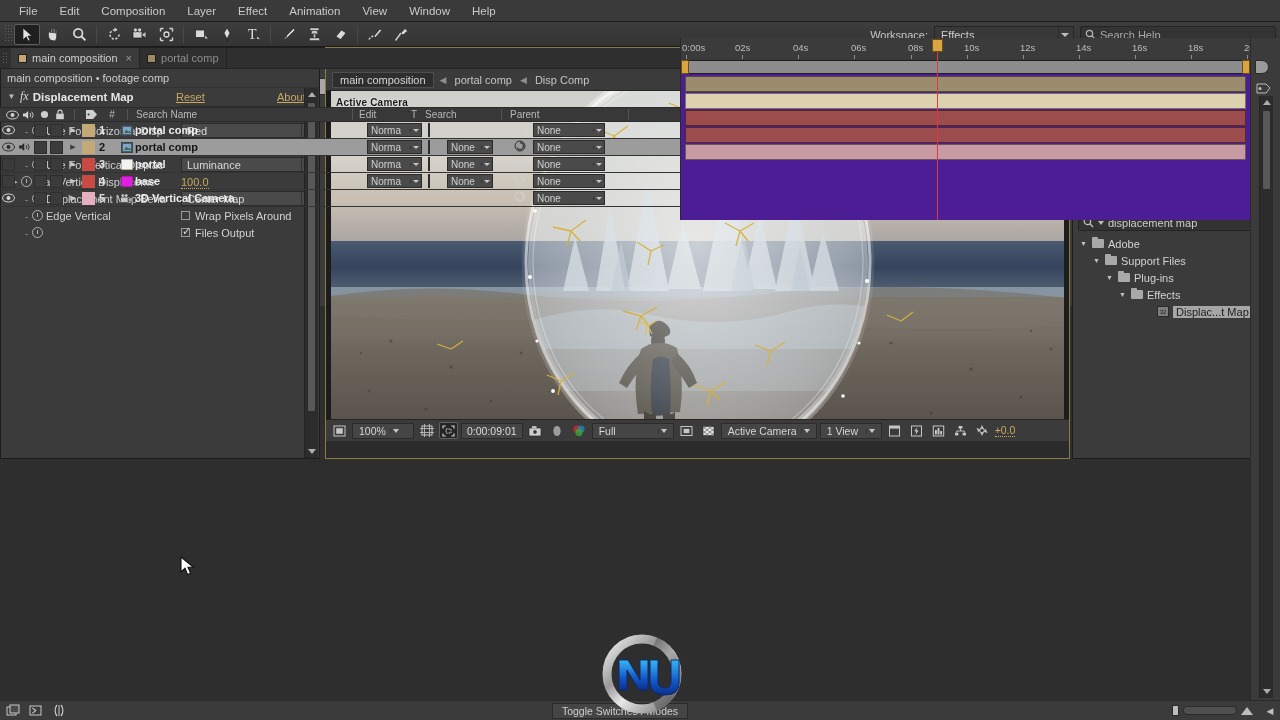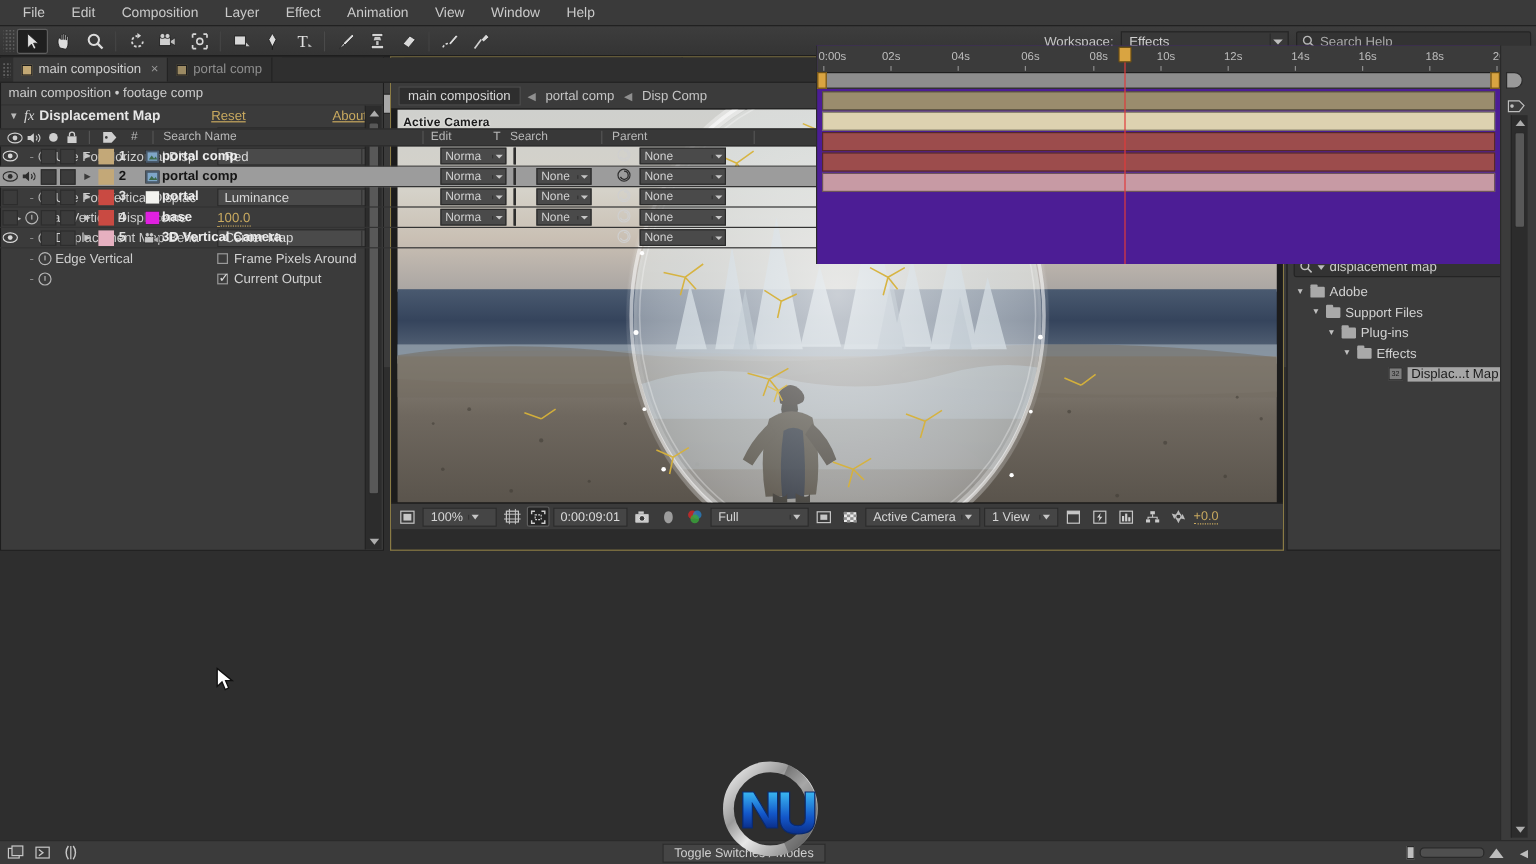--- a/index.html
+++ b/index.html
@@ -411,30 +411,30 @@
             </span>
           </span>
       </div>
 
       <div class="ec-row" style="padding-left:20px">
         <span class="dash">-</span>
         <span class="stopw"></span>
         <span class="ec-lbl">Edge Vertical</span>
         <span class="ec-ctrl" style="display:flex;align-items:center">
           <span class="ec-chk"></span>
-          <span>Frame Pixels Around</span>
+          <span>Wrap Pixels Around</span>
         </span>
       </div>
 
       <div class="ec-row" style="padding-left:20px">
         <span class="dash">-</span>
         <span class="stopw"></span>
         <span class="ec-ctrl" style="display:flex;align-items:center">
           <span class="ec-chk on"></span>
-          <span>Current Output</span>
+          <span>Files Output</span>
         </span>
       </div>
 
       <div class="vscroll">
         <div class="vsbtn" style="top:1px">
             <div class="tri-up"></div>
           </div>
         <div class="thumb" style="top:14px;height:310px"></div>
         <div class="vsbtn" style="bottom:1px">
             <div class="tri-dn"></div>

